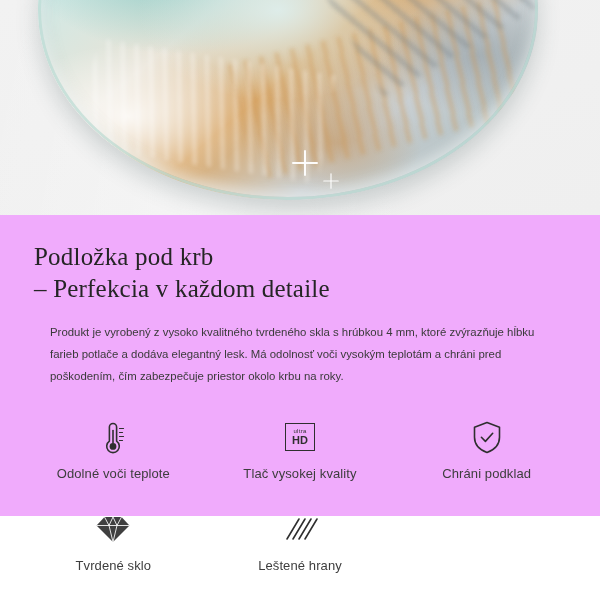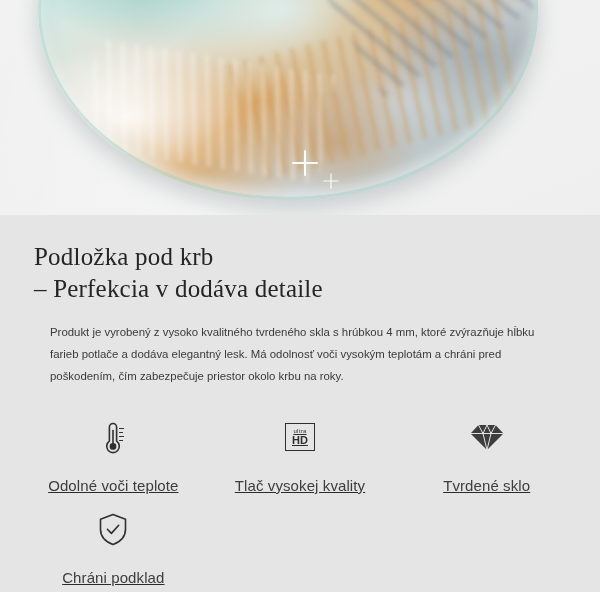--- a/index.html
+++ b/index.html
@@ -11,22 +11,22 @@
     height: 600px;
     overflow: hidden;
     background: #ffffff;
     font-family: "Liberation Sans", sans-serif;
     color: #2b2b2b;
   }
 
   .page {
     position: relative;
     width: 600px;
-    height: 592px;
-    background: #e5e5e5;
+    height: 516px;
+    background: #f0abfc;
     box-sizing: border-box;
   }
 
   
   .hero {
     position: relative;
     width: 600px;
     height: 215px;
     overflow: hidden;
     background: #f3f3f3;
@@ -147,33 +147,33 @@
     margin-top: 22px;
     padding: 0 20px;
     display: grid;
     grid-template-columns: repeat(3, 1fr);
     row-gap: 8px;
   }
   .feature {
     display: flex;
     flex-direction: column;
     align-items: center;
-    justify-content: space-between;
+    justify-content: flex-start;
     padding-top: 6px;
     height: 78px;
-    text-decoration: underline;
   }
   .feature-icon {
     height: 42px;
     display: flex;
     align-items: center;
     justify-content: center;
   }
   .feature-label {
-    font-size: 15px;
+    margin-top: 8px;
+    font-size: 13px;
     color: #3d3d3d;
     text-align: center;
     letter-spacing: 0.1px;
   }
   svg { display: block; }
   .stroke {
     fill: none;
     stroke: #2f2f2f;
     stroke-width: 1.6;
     stroke-linecap: round;
@@ -221,21 +221,21 @@
       <div class="board-swirl-b"></div>
       <div class="board-swirl-c"></div>
     </div>
     <span class="sparkle s1"></span>
     <span class="sparkle s2"></span>
   </div>
 
   <div class="content">
     <h1 class="title">
       <span class="line">Podložka pod krb</span>
-      <span class="line">– Perfekcia v dodáva detaile</span>
+      <span class="line">– Perfekcia v každom detaile</span>
     </h1>
     <p class="paragraph">Produkt je vyrobený z vysoko kvalitného tvrdeného skla s hrúbkou 4 mm, ktoré zvýrazňuje hĺbku farieb potlače a dodáva elegantný lesk. Má odolnosť voči vysokým teplotám a chráni pred poškodením, čím zabezpečuje priestor okolo krbu na roky.</p>
   </div>
 
   <div class="features">
 
     <div class="feature">
       <div class="feature-icon">
         <svg width="36" height="40" viewBox="0 0 36 40">
           <path class="stroke" d="M18 6.5a3.6 3.6 0 0 0-3.6 3.6v14.1a6.3 6.3 0 1 0 7.2 0V10.1A3.6 3.6 0 0 0 18 6.5z"></path>
@@ -252,34 +252,42 @@
         <div class="hd-box">
           <span class="hd-top">ultra</span>
           <span class="hd-bottom">HD</span>
         </div>
       </div>
       <div class="feature-label">Tlač vysokej kvality</div>
     </div>
 
     <div class="feature">
       <div class="feature-icon">
+        <svg width="34" height="40" viewBox="0 0 34 40">
+          <path class="stroke" d="M17 5.5 4.5 10.2v10.1c0 7.2 5.3 12.6 12.5 15.2 7.2-2.6 12.5-8 12.5-15.2V10.2L17 5.5z"></path>
+          <path class="stroke" d="M11.4 20.3l4 4.1 7.3-8.1" stroke-width="2"></path>
+        </svg>
+      </div>
+      <div class="feature-label">Chráni podklad</div>
+    </div>
+
+    <div class="feature">
+      <div class="feature-icon">
         <svg width="40" height="36" viewBox="0 0 40 36">
           <path class="fill-dark" d="M11.5 6h17l8 8.5L20 31 3.5 14.5 11.5 6z" opacity="0.92"></path>
           <path d="M11.5 6 16 14.5 20 6M28.5 6 24 14.5 20 6M3.5 14.5h33M16 14.5 20 31l4-16.5" fill="none" stroke="#ffffff" stroke-width="1" stroke-linejoin="round" opacity="0.85"></path>
         </svg>
       </div>
       <div class="feature-label">Tvrdené sklo</div>
     </div>
 
     <div class="feature">
       <div class="feature-icon">
-        <svg width="34" height="40" viewBox="0 0 34 40">
-          <path class="stroke" d="M17 5.5 4.5 10.2v10.1c0 7.2 5.3 12.6 12.5 15.2 7.2-2.6 12.5-8 12.5-15.2V10.2L17 5.5z"></path>
-          <path class="stroke" d="M11.4 20.3l4 4.1 7.3-8.1" stroke-width="2"></path>
-        </svg>
-      </div>
-      <div class="feature-label">Chráni podklad</div>
-    </div>
-
+        <svg width="40" height="34" viewBox="0 0 40 34">
+          <path class="stroke" d="M7 27 19 7M13 27 25 7M19 27 31 7M25 27 37 7" stroke-width="1.5"></path>
+        </svg>
+      </div>
+      <div class="feature-label">Leštené hrany</div>
+    </div>
 
 
   </div>
 </div>
 
 </body></html>

